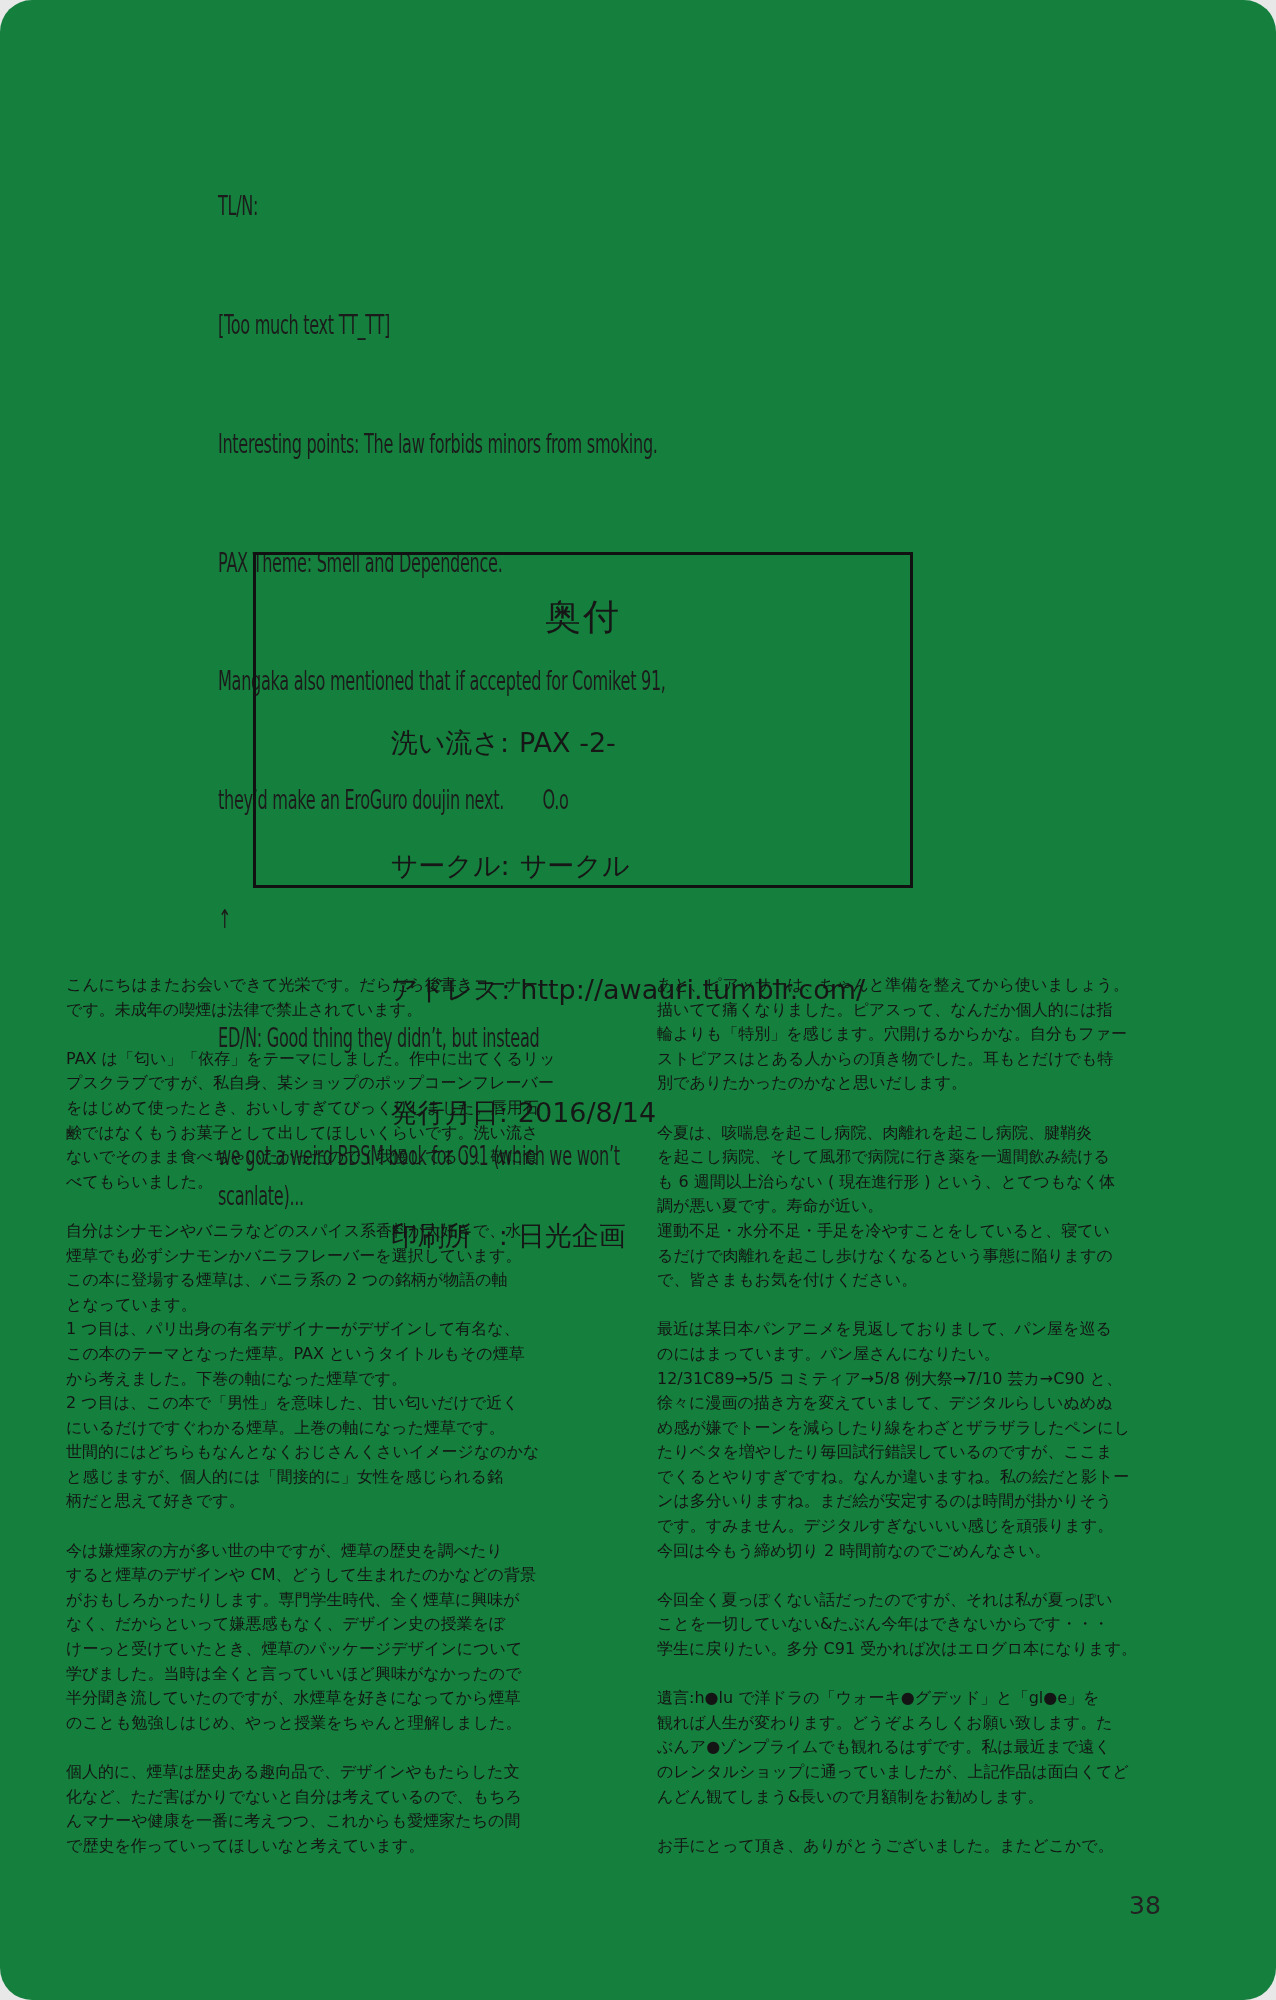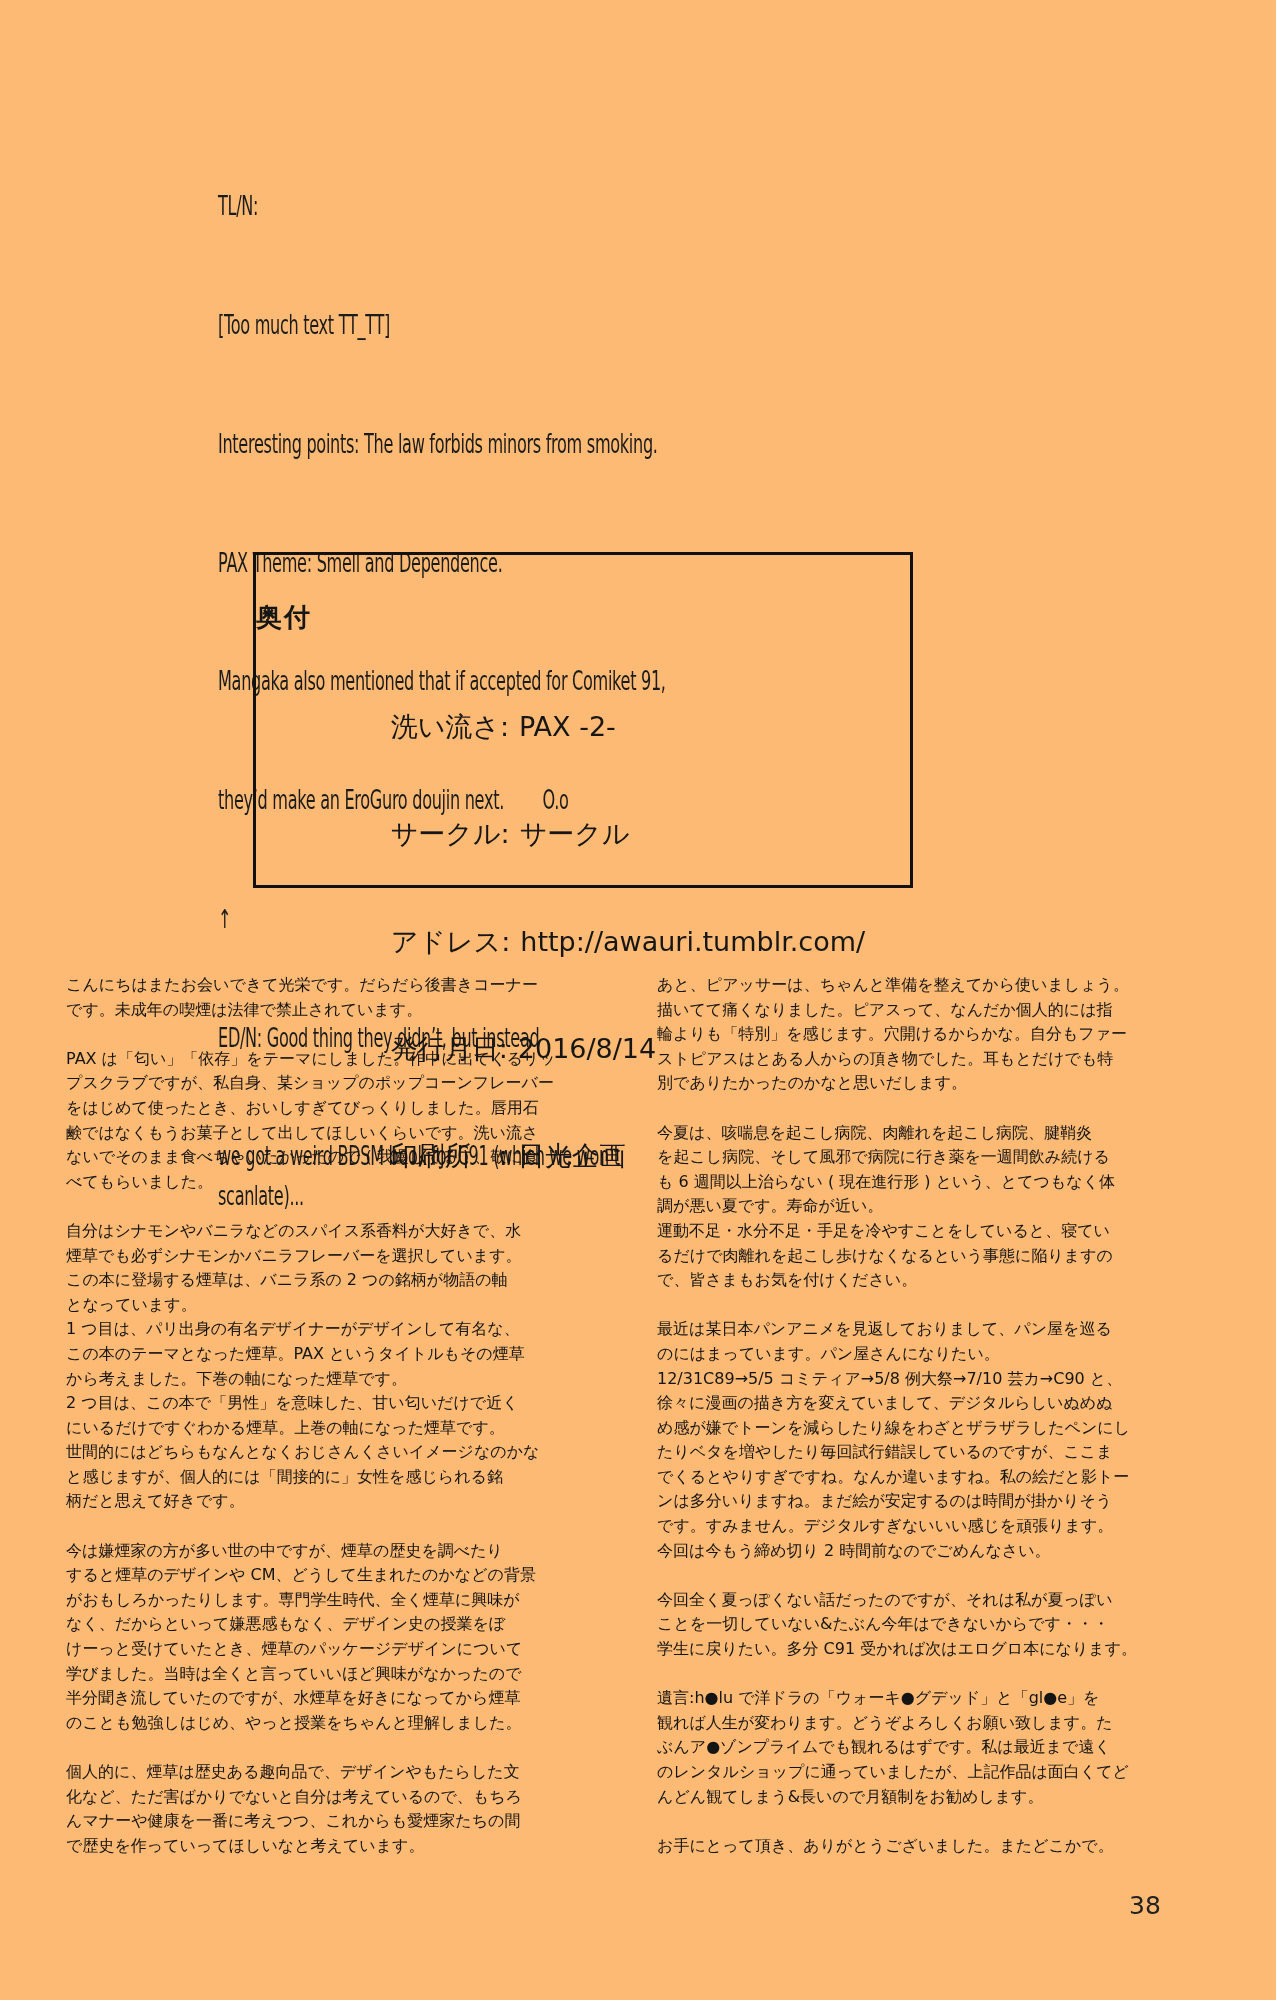--- a/index.html
+++ b/index.html
@@ -1,23 +1,24 @@
 <!DOCTYPE html>
 <html><head>
 <meta charset="utf-8">
 <style>
   html, body { margin: 0; padding: 0; background: #e8e8e8; }
   .page {
     position: relative;
     width: 1276px;
     height: 2000px;
-    background: #fdba74;
+    background: #15803d;
     color: #161616;
     font-family: "DejaVu Sans", sans-serif;
     overflow: hidden;
+    border-radius: 32px;
   }
 
   
   .tl-notes {
     position: absolute;
     left: 218px;
     top: 108px;
     width: 760px;
     font-size: 26px;
     line-height: 39.6px;
@@ -34,36 +35,37 @@
     position: absolute;
     left: 253px;
     top: 552px;
     width: 660px;
     height: 336px;
     border: 3px solid #111;
     box-sizing: border-box;
     padding-top: 40px;
   }
   .colophon-title {
-    font-size: 26px;
-    font-weight: bold;
+    text-align: center;
+    font-size: 36px;
+    font-weight: normal;
     line-height: 44px;
     letter-spacing: 2px;
   }
   .colophon-rows {
     margin-top: 34px;
     padding-left: 66px;
   }
   .colophon-row {
     font-size: 27px;
     line-height: 35.8px;
     white-space: pre;
   }
   .colophon-label { display: inline-block; }
-  .colophon-value { display: inline-block; margin-left: 10px; font-weight: 500; }
+  .colophon-value { display: inline-block; margin-left: 10px; font-weight: 500; margin-top: 16px; }
 
   
   .jp-col {
     position: absolute;
     top: 973px;
     width: 520px;
     font-size: 16px;
     line-height: 24.6px;
     color: #141414;
   }

